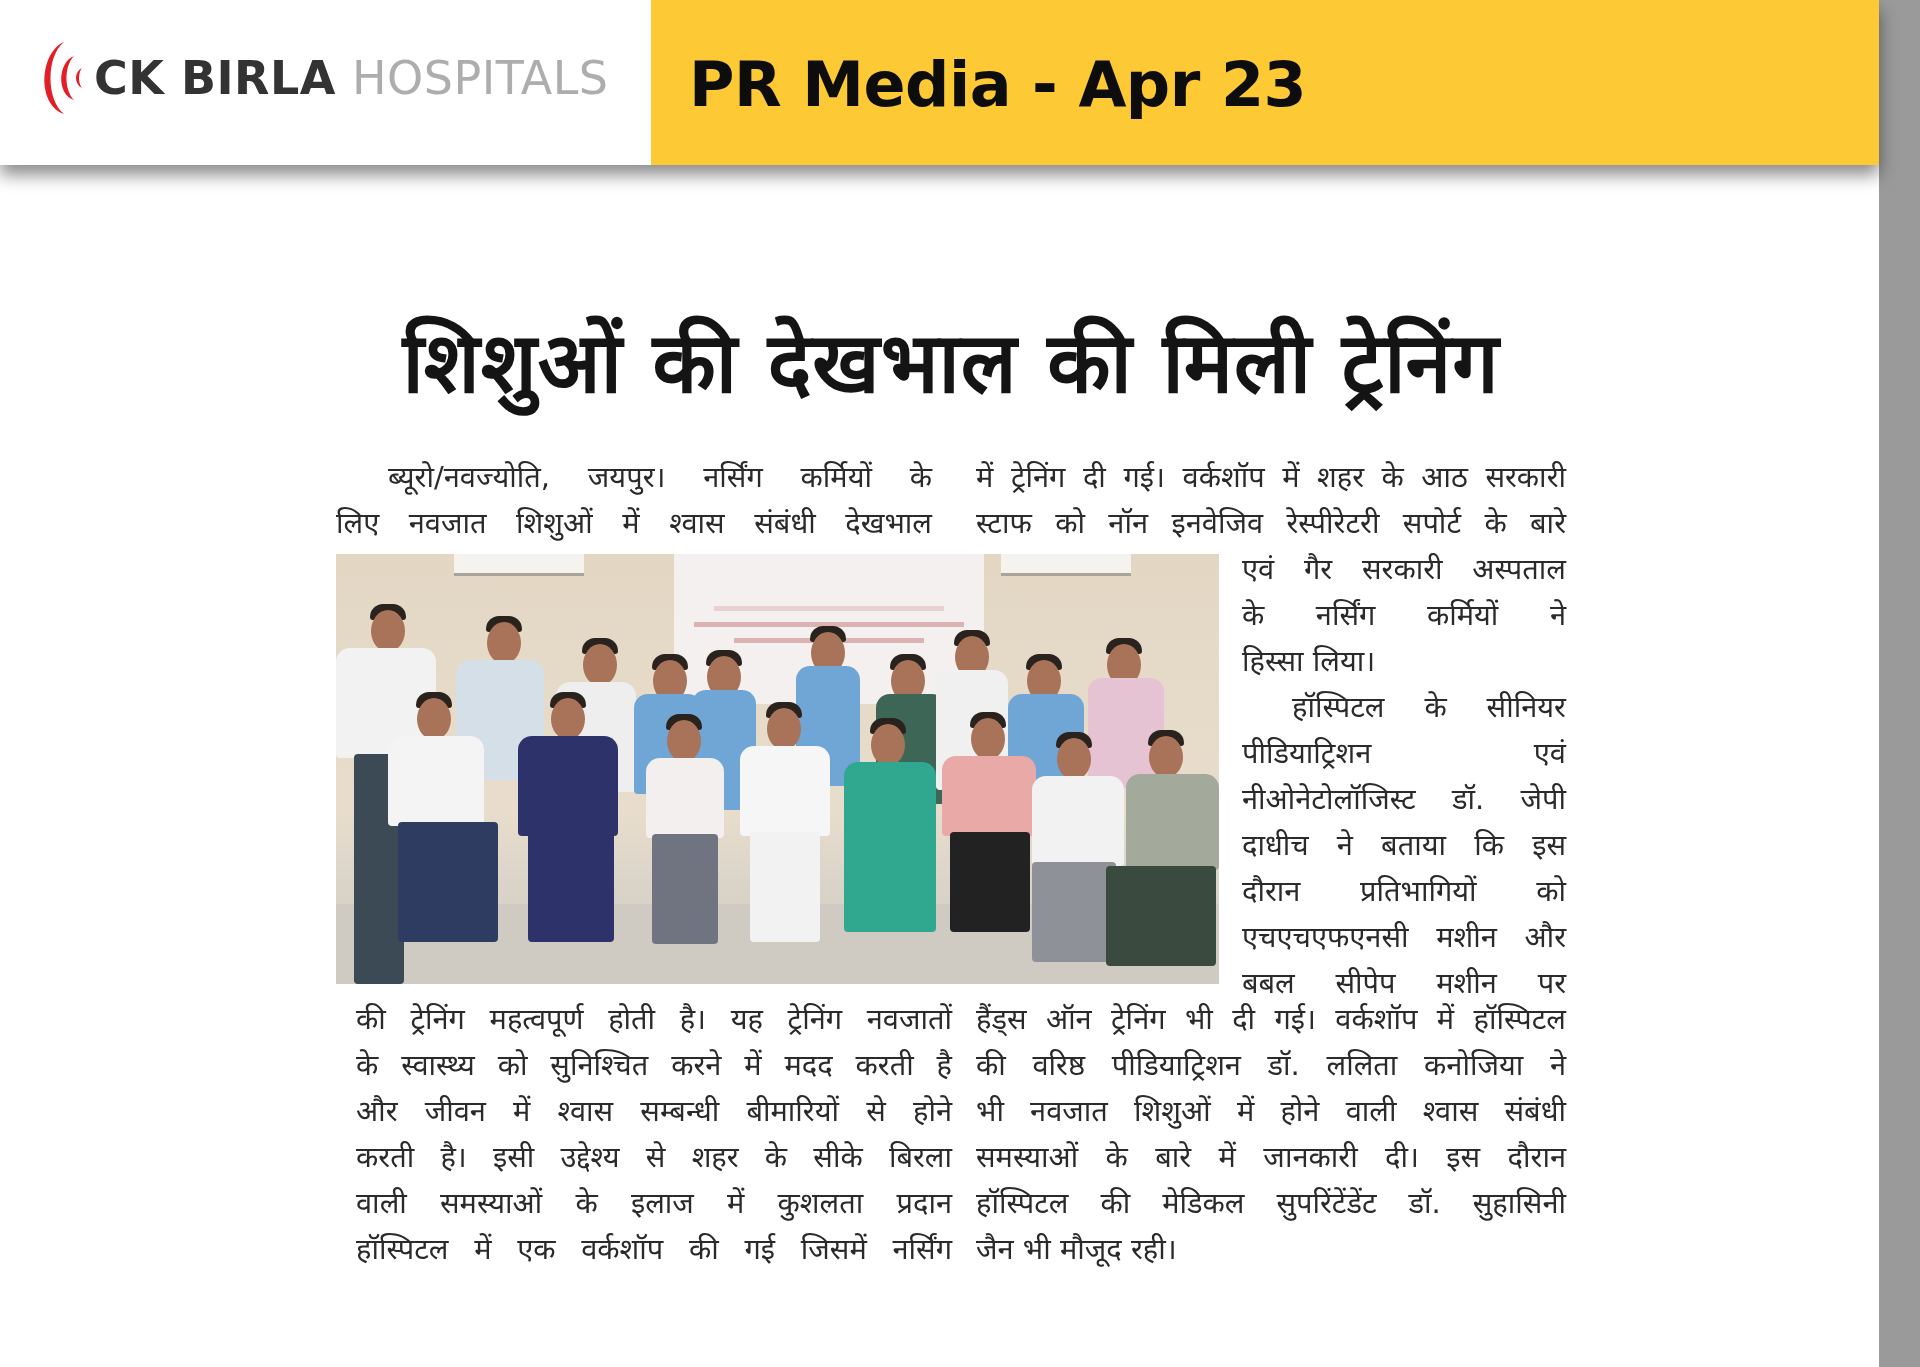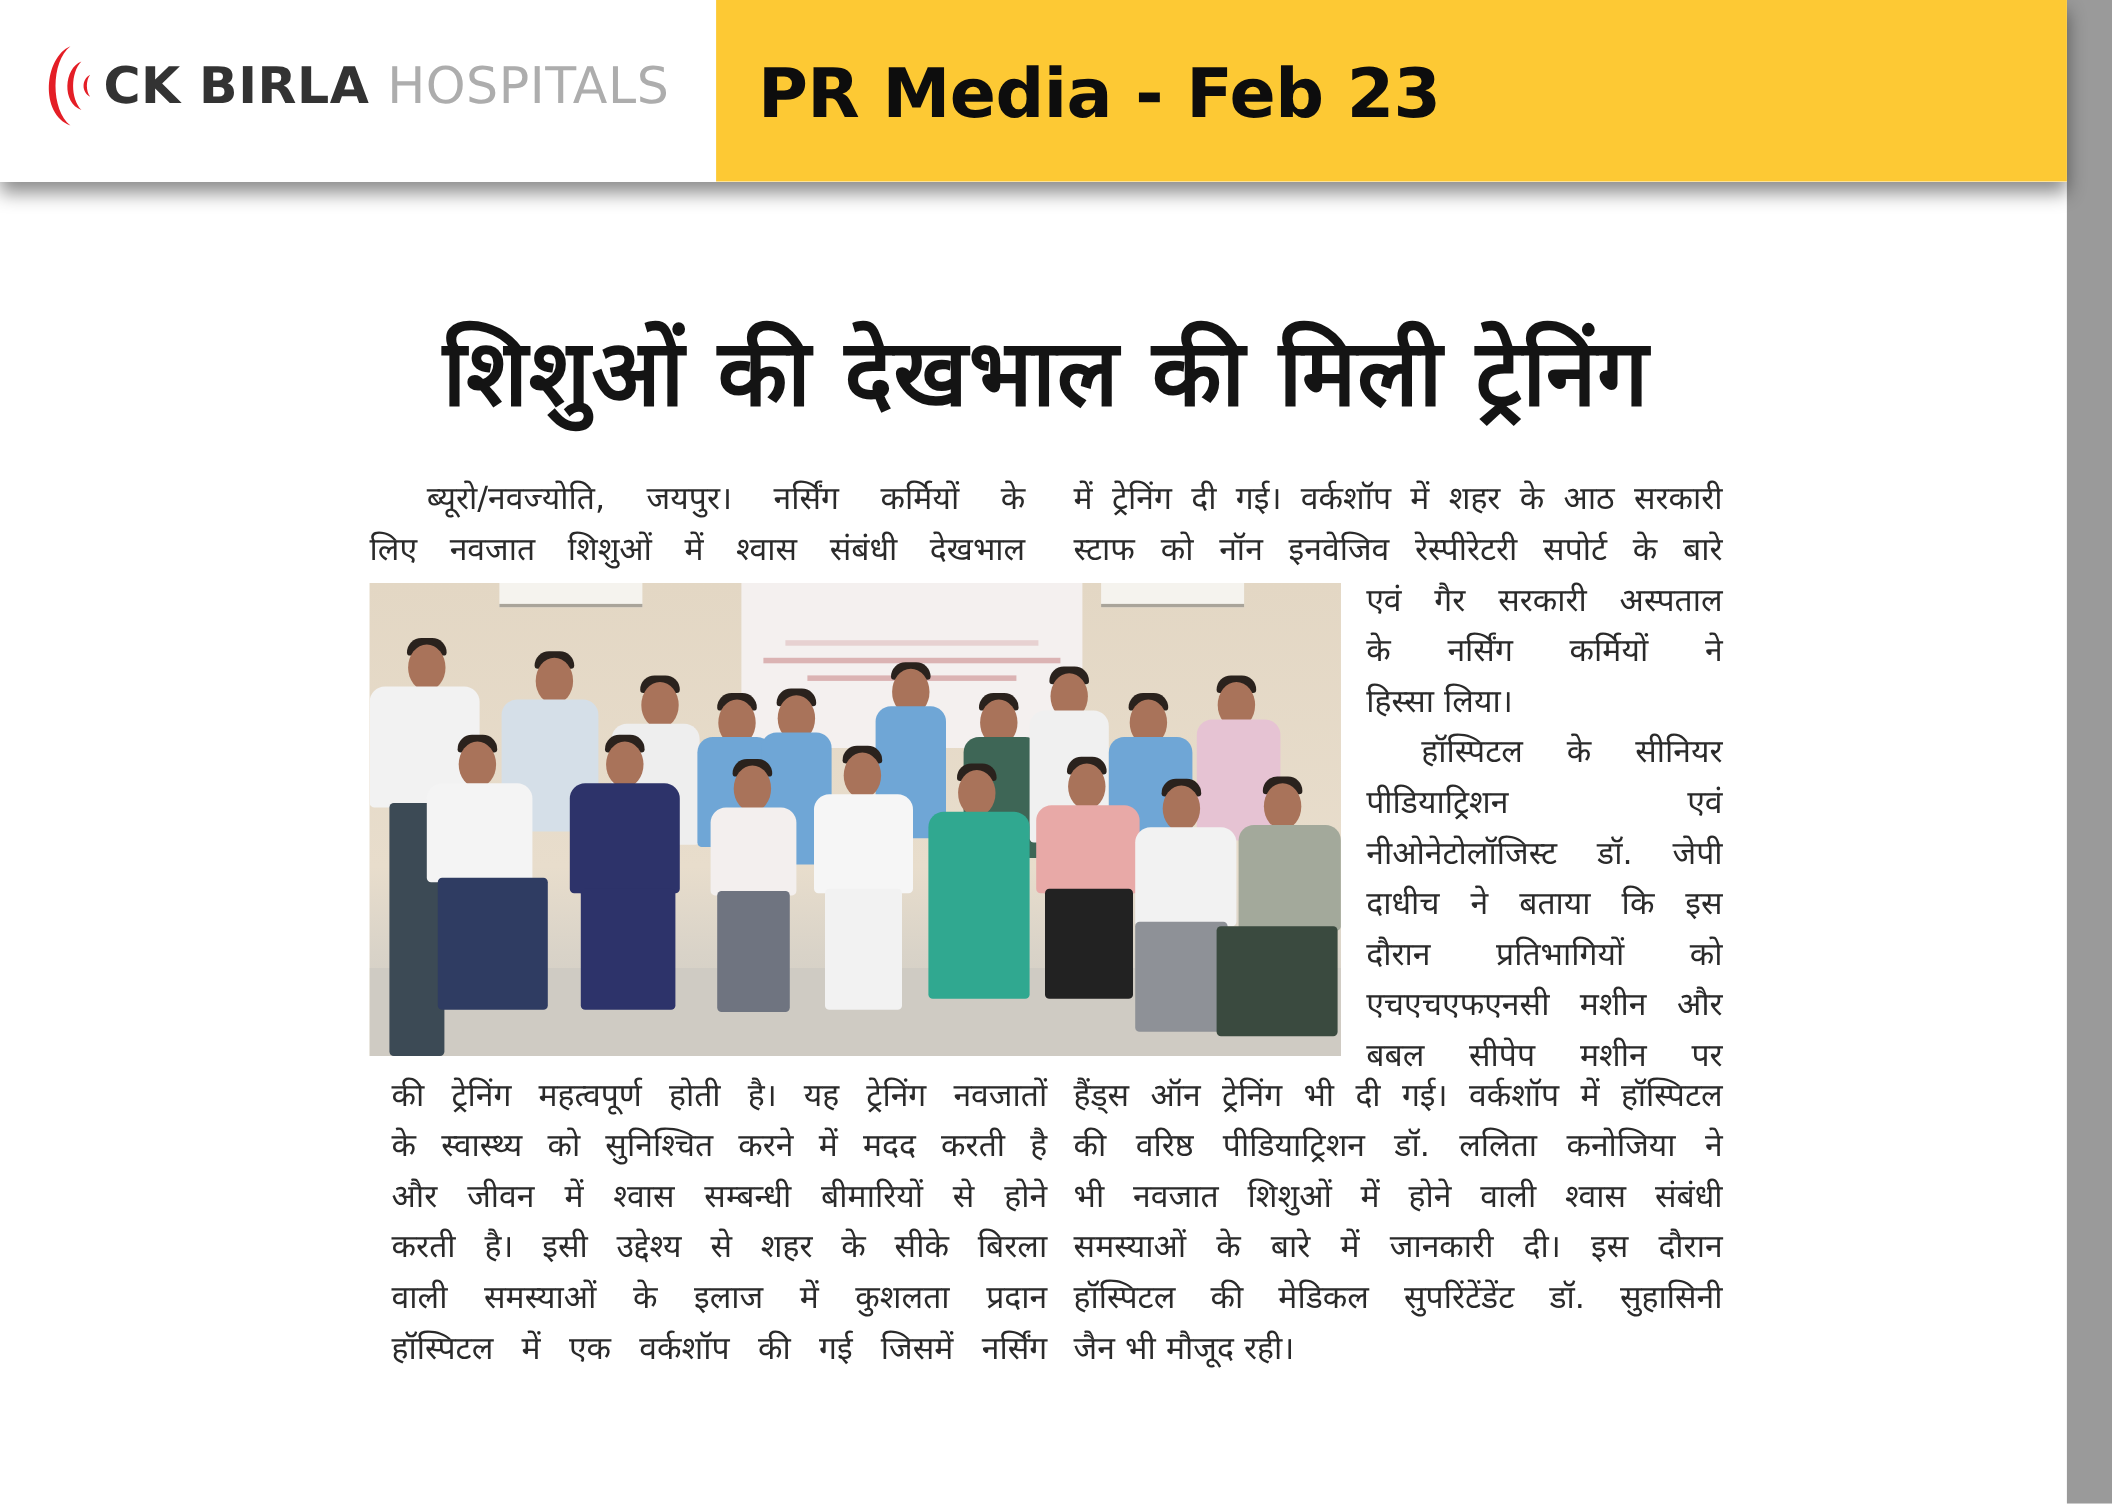--- a/index.html
+++ b/index.html
@@ -15,21 +15,21 @@
   .logo { position: absolute; left: 34px; top: 38px; height: 80px; display: flex; align-items: center; }
   .logo-icon { width: 56px; height: 80px; position: relative; }
   .logo-icon svg { position: absolute; left: 0; top: 0; }
   .logo-text-bold { font-family: "DejaVu Sans", sans-serif; font-weight: bold; font-size: 46px; color: #333333; letter-spacing: 0.5px; margin-left: 4px; }
   .logo-text-light { font-family: "DejaVu Sans", sans-serif; font-size: 46px; color: #adadad; margin-left: 16px; letter-spacing: 0.5px; }
 
   .title-panel { position: absolute; left: 651px; top: 0; width: 1228px; height: 165px; background: #fdc934; }
   .title-text { position: absolute; left: 38px; top: 48px; font-family: "DejaVu Sans", sans-serif; font-weight: bold; font-size: 62px; color: #0d0d0d; letter-spacing: -0.5px; white-space: nowrap; }
 
   
-  .article { position: absolute; left: 336px; top: 278px; width: 1230px; height: 980px; }
+  .article { position: absolute; left: 336px; top: 302px; width: 1230px; height: 980px; }
   .headline { position: absolute; left: 0; top: 0; width: 1230px; text-align: center; font-family: "DejaVu Sans", sans-serif; font-weight: bold; font-size: 84px; color: #141414; white-space: nowrap; letter-spacing: 1px; transform: scaleX(0.98); transform-origin: center; }
 
   .body-text { font-family: "DejaVu Sans", sans-serif; font-size: 29px; line-height: 46px; color: #2a2a2a; text-align: justify; text-align-last: justify; }
   .line { display: block; white-space: nowrap; text-align: justify; text-align-last: justify; }
 
   .col-left-top { position: absolute; left: 0; top: 152px; width: 596px; }
   .col-left-top .line:first-child { padding-left: 52px; }
   .col-right-top { position: absolute; left: 640px; top: 152px; width: 590px; }
   .col-right-narrow { position: absolute; left: 906px; top: 244px; width: 324px; }
   .col-right-narrow .indent { padding-left: 50px; }
@@ -63,21 +63,21 @@
             <path d="M30 4 C 6 14, 2 66, 30 76 C 12 62, 12 18, 30 4 Z" fill="#e41e26"></path>
             <path d="M40 18 C 24 24, 22 56, 40 62 C 30 52, 30 28, 40 18 Z" fill="#e41e26"></path>
             <path d="M48 30 C 40 34, 40 46, 48 50 C 44 45, 44 35, 48 30 Z" fill="#e41e26"></path>
           </svg>
         </div>
         <span class="logo-text-bold">CK BIRLA</span>
         <span class="logo-text-light">HOSPITALS</span>
       </div>
     </div>
     <div class="title-panel">
-      <div class="title-text">PR Media - Feb 23</div>
+      <div class="title-text">PR Media - Apr 23</div>
     </div>
   </div>
 
   <div class="article">
     <div class="headline">शिशुओं की देखभाल की मिली ट्रेनिंग</div>
 
     <div class="col-left-top body-text">
       <span class="line">ब्यूरो/नवज्योति, जयपुर। नर्सिंग कर्मियों के</span>
       <span class="line">लिए नवजात शिशुओं में श्वास संबंधी देखभाल</span>
     </div>

